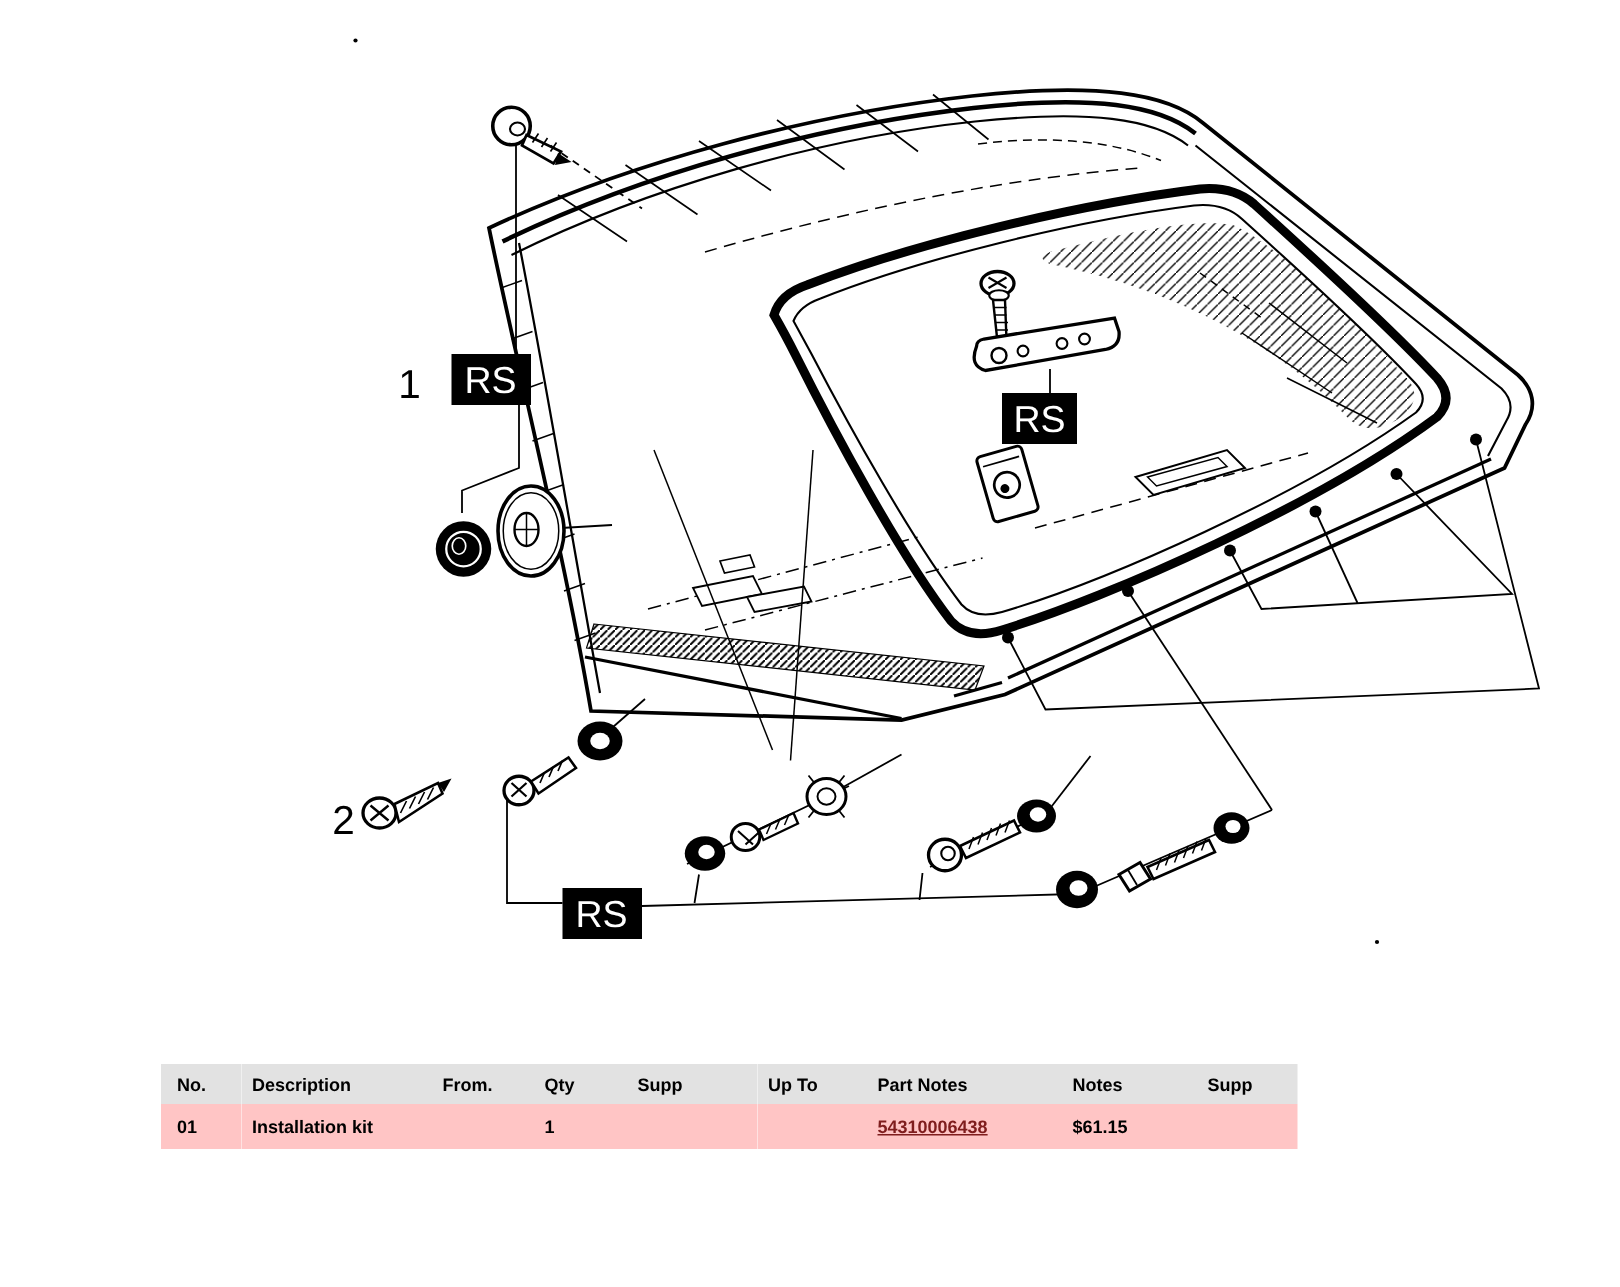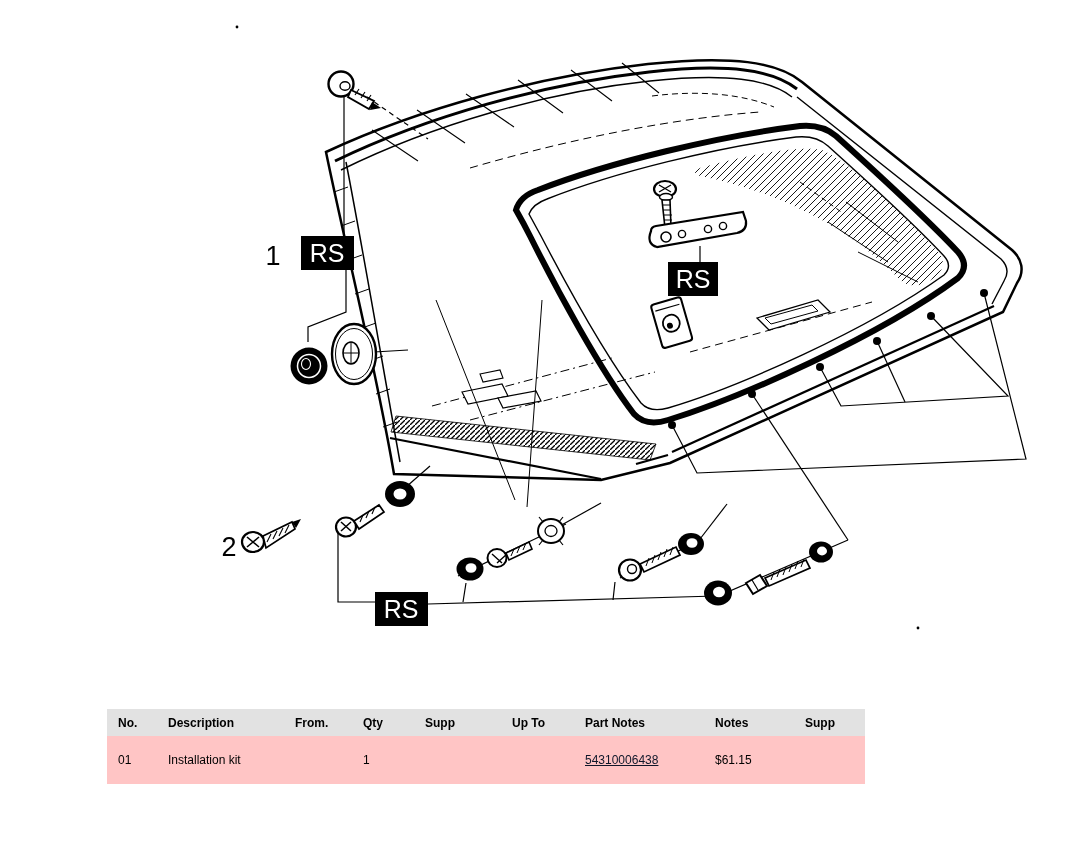--- a/index.html
+++ b/index.html
@@ -5,24 +5,24 @@
   html,body{margin:0;padding:0;background:#fff;}
   .page{position:relative;width:1080px;height:858px;background:#ffffff;overflow:hidden;
         font-family:"Liberation Sans", sans-serif;}
   .diagram-svg{position:absolute;left:0;top:0;}
   .badge-text{fill:#ffffff;font-family:"Liberation Sans",sans-serif;font-size:25px;}
   .callout-text{fill:#000000;font-family:"Liberation Sans",sans-serif;font-size:27px;}
   table.parts{position:absolute;left:107px;top:709px;width:758px;border-collapse:collapse;
         table-layout:fixed;font-family:"Liberation Sans",sans-serif;font-size:12px;color:#000;}
   table.parts th{background:#e2e2e2;font-weight:bold;text-align:left;height:27px;
         padding:0 0 0 7px;white-space:nowrap;overflow:hidden;}
-  table.parts td{background:#ffc5c5;font-weight:normal;text-align:left;height:48px;
+  table.parts td{background:#ffc5c5;font-weight:bold;text-align:left;height:30px;
         padding:0 0 0 7px;white-space:nowrap;overflow:hidden;}
   table.parts th:first-child, table.parts td:first-child{padding-left:11px;}
-  a.part-link{color:#0f172a;text-decoration:underline;cursor:pointer;}
+  a.part-link{color:#7f1d1d;text-decoration:underline;cursor:pointer;}
 </style>
 </head>
 <body>
 
 <div class="page">
 
   <svg class="diagram-svg" width="1080" height="690" viewBox="0 0 1080 690">
     <defs>
       <pattern id="hatch" width="7" height="7" patternUnits="userSpaceOnUse">
         <path d="M0,7 L7,0" stroke="#000" stroke-width="0.9"></path>

